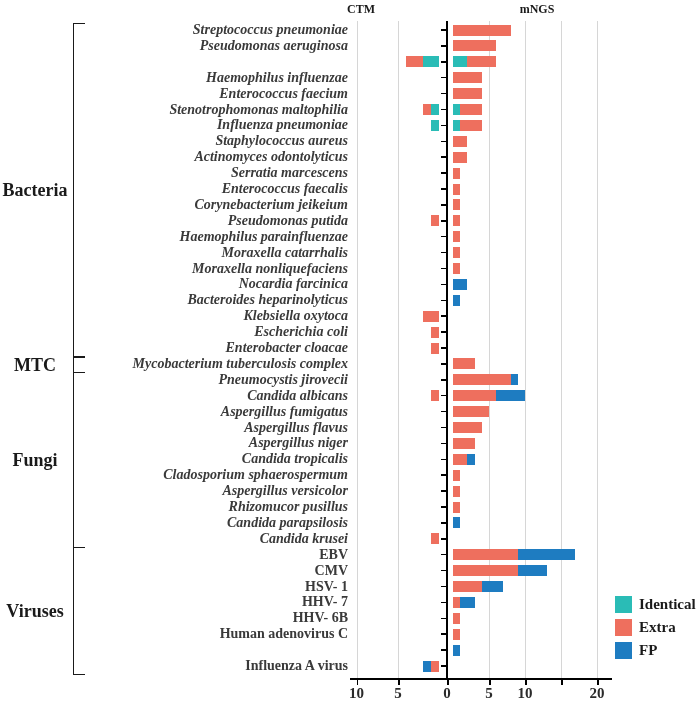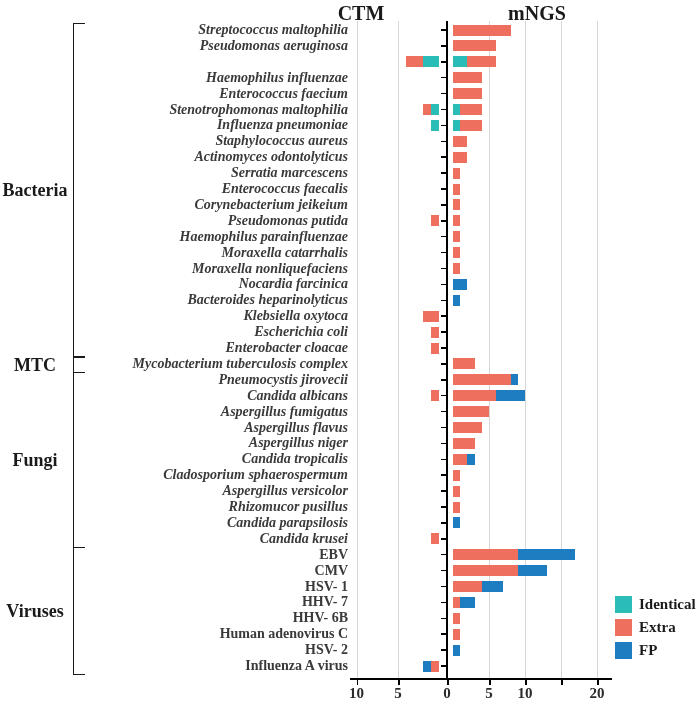--- a/index.html
+++ b/index.html
@@ -1,20 +1,20 @@
 <!DOCTYPE html>
 <html><head>
 <meta charset="utf-8">
 <style>
   html,body{margin:0;padding:0;background:#ffffff;}
   #chart{
     position:relative;width:700px;height:701px;background:#ffffff;
     font-family:"Liberation Serif","DejaVu Serif",serif;overflow:hidden;
   }
-  .panel-title{position:absolute;font-weight:bold;font-size:20px;color:#1a1a1a;text-align:center;width:80px;}
+  .panel-title{position:absolute;font-weight:bold;font-size:12px;color:#1a1a1a;text-align:center;width:80px;}
   #t-ctm{left:321px;top:2px;}
   #t-mngs{left:497px;top:2px;}
   .gridline{position:absolute;width:1px;background:#d6d6d6;}
   .divider{position:absolute;background:#000;}
   .axis-line{position:absolute;background:#000;}
   .x-tick{position:absolute;background:#000;}
   .x-tick-label{position:absolute;width:34px;text-align:center;font-weight:bold;font-size:15px;color:#2b2b2b;}
   .row-tick{position:absolute;background:#000;}
   .organism-label{position:absolute;text-align:right;font-size:14px;font-weight:bold;color:#3a3a3a;white-space:nowrap;line-height:16px;}
   .organism-label.it{font-style:italic;}
@@ -64,21 +64,21 @@
     <div class="x-tick" style="left: 446.95px; top: 680px; width: 1.6px; height: 5px;"></div>
     <div class="x-tick-label" style="left: 429.95px; top: 685px;">0</div>
     <div class="x-tick" style="left: 489px; top: 680px; width: 1.6px; height: 5px;"></div>
     <div class="x-tick-label" style="left: 472px; top: 685px;">5</div>
     <div class="x-tick" style="left: 525px; top: 680px; width: 1.6px; height: 5px;"></div>
     <div class="x-tick-label" style="left: 508px; top: 685px;">10</div>
     <div class="x-tick" style="left: 561px; top: 680px; width: 1.6px; height: 5px;"></div>
     <div class="x-tick-label" style="left: 544px; top: 723px;">15</div>
     <div class="x-tick" style="left: 597px; top: 680px; width: 1.6px; height: 5px;"></div>
     <div class="x-tick-label" style="left: 580px; top: 685px;">20</div>
-    <div class="organism-label it" style="left: 48px; width: 300px; top: 22px;">Streptococcus maltophilia</div>
+    <div class="organism-label it" style="left: 48px; width: 300px; top: 22px;">Streptococcus pneumoniae</div>
     <div class="row-tick" style="left: 441.2px; top: 29.2px; width: 4.5px; height: 1.6px;"></div>
     <div class="bar-seg" style="left: 453px; top: 24.5px; width: 57.6px; height: 11px; background: rgb(238, 111, 94);"></div>
     <div class="organism-label it" style="left: 48px; width: 300px; top: 37.9px;">Pseudomonas aeruginosa</div>
     <div class="row-tick" style="left: 441.2px; top: 45.1px; width: 4.5px; height: 1.6px;"></div>
     <div class="bar-seg" style="left: 453px; top: 40.4px; width: 43.2px; height: 11px; background: rgb(238, 111, 94);"></div>
     <div class="row-tick" style="left: 441.2px; top: 61px; width: 4.5px; height: 1.6px;"></div>
     <div class="bar-seg" style="left: 422.9px; top: 56.3px; width: 16.6px; height: 11px; background: rgb(42, 188, 182);"></div>
     <div class="bar-seg" style="left: 406.3px; top: 56.3px; width: 16.6px; height: 11px; background: rgb(238, 111, 94);"></div>
     <div class="bar-seg" style="left: 453px; top: 56.3px; width: 14.4px; height: 11px; background: rgb(42, 188, 182);"></div>
     <div class="bar-seg" style="left: 467.4px; top: 56.3px; width: 28.8px; height: 11px; background: rgb(238, 111, 94);"></div>
@@ -203,21 +203,20 @@
     <div class="organism-label" style="left: 48px; width: 300px; top: 594.4px;">HHV- 7</div>
     <div class="row-tick" style="left: 441.2px; top: 601.6px; width: 4.5px; height: 1.6px;"></div>
     <div class="bar-seg" style="left: 453px; top: 596.9px; width: 7.2px; height: 11px; background: rgb(238, 111, 94);"></div>
     <div class="bar-seg" style="left: 460.2px; top: 596.9px; width: 14.4px; height: 11px; background: rgb(30, 124, 193);"></div>
     <div class="organism-label" style="left: 48px; width: 300px; top: 610.3px;">HHV- 6B</div>
     <div class="row-tick" style="left: 441.2px; top: 617.5px; width: 4.5px; height: 1.6px;"></div>
     <div class="bar-seg" style="left: 453px; top: 612.8px; width: 7.2px; height: 11px; background: rgb(238, 111, 94);"></div>
     <div class="organism-label" style="left: 48px; width: 300px; top: 626.2px;">Human adenovirus C</div>
     <div class="row-tick" style="left: 441.2px; top: 633.4px; width: 4.5px; height: 1.6px;"></div>
     <div class="bar-seg" style="left: 453px; top: 628.7px; width: 7.2px; height: 11px; background: rgb(238, 111, 94);"></div>
-    <div class="organism-label" style="left: 48px; width: 300px; top: 642.1px;">HSV- 2</div>
     <div class="row-tick" style="left: 441.2px; top: 649.3px; width: 4.5px; height: 1.6px;"></div>
     <div class="bar-seg" style="left: 453px; top: 644.6px; width: 7.2px; height: 11px; background: rgb(30, 124, 193);"></div>
     <div class="organism-label" style="left: 48px; width: 300px; top: 658px;">Influenza A virus</div>
     <div class="row-tick" style="left: 441.2px; top: 665.2px; width: 4.5px; height: 1.6px;"></div>
     <div class="bar-seg" style="left: 431.2px; top: 660.5px; width: 8.3px; height: 11px; background: rgb(238, 111, 94);"></div>
     <div class="bar-seg" style="left: 422.9px; top: 660.5px; width: 8.3px; height: 11px; background: rgb(30, 124, 193);"></div>
     <div class="bracket" style="left: 73px; top: 547.2px; height: 126.3px;"></div>
     <div class="group-label" style="top: 601.35px;">Viruses</div>
   </div>
 

